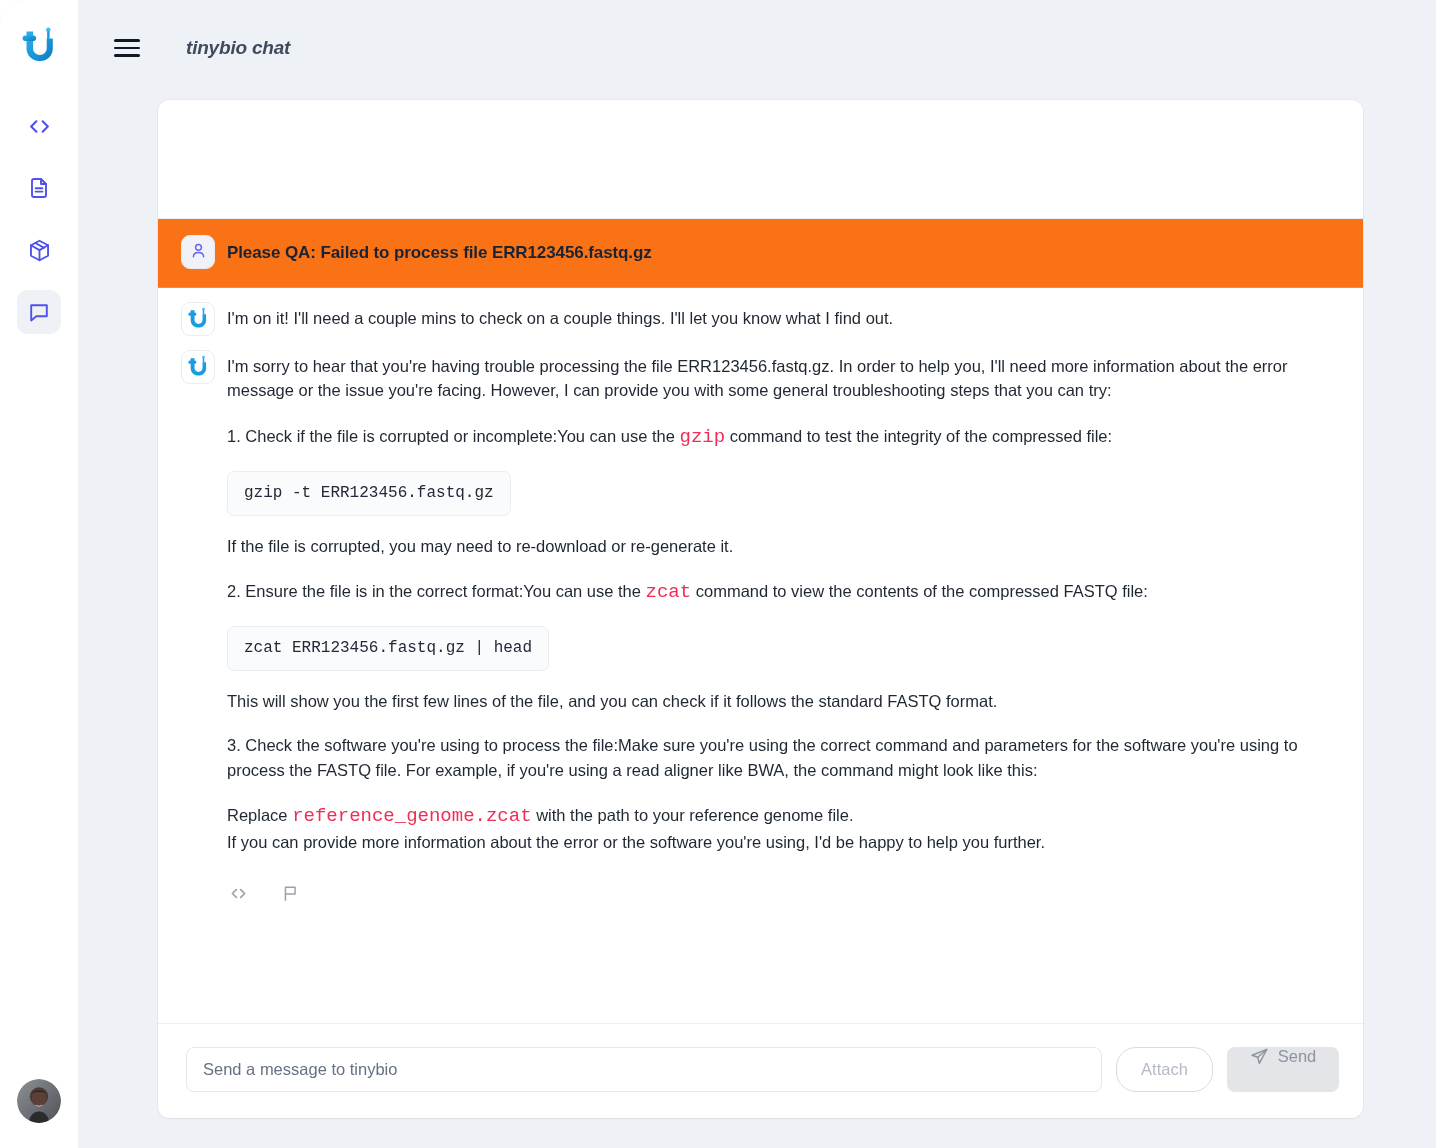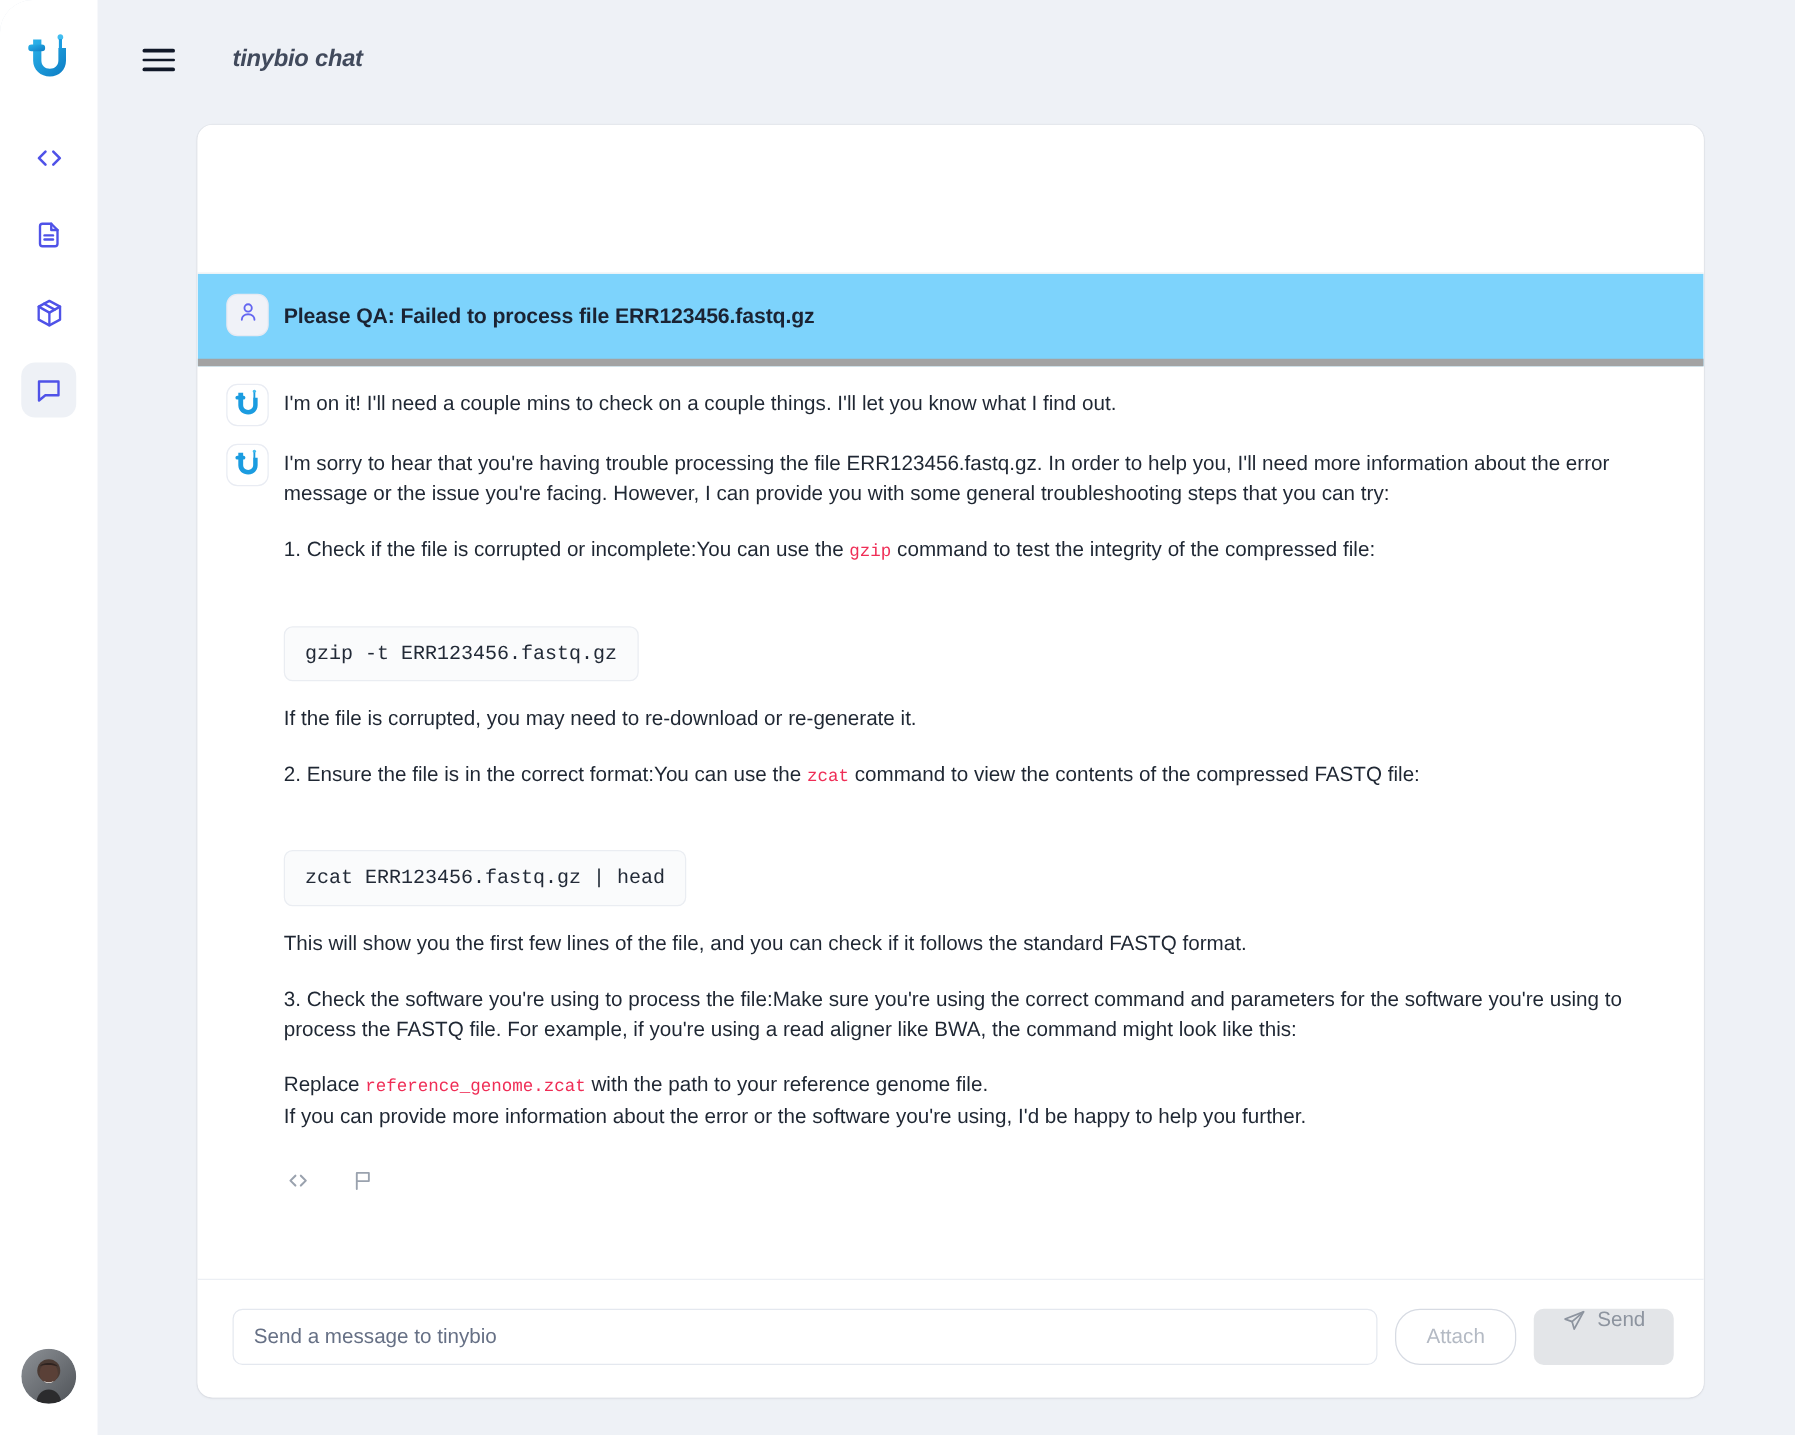--- a/index.html
+++ b/index.html
@@ -152,22 +152,22 @@
     overflow: hidden;
     background: #ffffff;
   }
 
   .msg {
     display: flex;
     padding: 20px 28px 20px 23px;
     gap: 12px;
   }
   .msg.user {
-    background: #7dd3fc;
-    border-bottom: 6px solid #a3a3a3;
+    background: #f97316;
+    border-bottom: 1px solid #a3a3a3;
     padding-top: 18px;
     padding-bottom: 18px;
   }
   .msg.assistant { padding-top: 16px; padding-bottom: 4px; }
   .msg.assistant.long { padding-top: 12px; padding-bottom: 10px; }
 
   .msg-avatar {
     flex: 0 0 34px;
     width: 34px;
     height: 34px;
@@ -202,26 +202,26 @@
     line-height: 1.48;
     color: #1f2733;
   }
   .msg-text p { margin: 0 0 20px 0; }
   .msg-text p:last-child { margin-bottom: 0; }
   .msg-text .tight { margin-bottom: 0; }
 
   code.inline {
     font-family: "Liberation Mono", "DejaVu Sans Mono", monospace;
     color: #ef2d56;
-    font-size: 14px;
+    font-size: 19px;
     background: transparent;
   }
 
   pre.code {
-    margin: 28px 0 18px 0;
+    margin: 0 0 18px 0;
     display: inline-block;
     background: #fafbfc;
     border: 1px solid #eaedf2;
     border-radius: 7px;
     padding: 11px 16px;
     font-family: "Liberation Mono", "DejaVu Sans Mono", monospace;
     font-size: 16px;
     color: #222a37;
     line-height: 1.3;
     white-space: pre;

